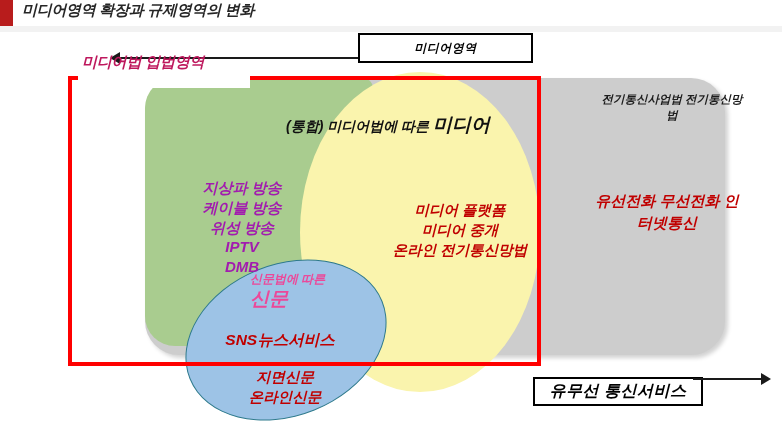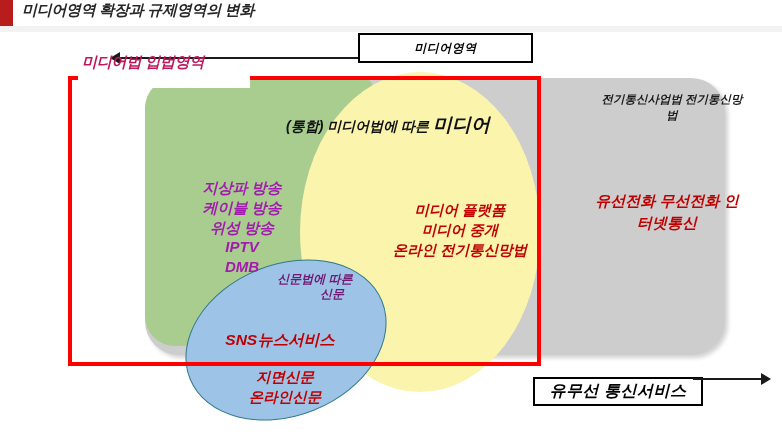--- a/index.html
+++ b/index.html
@@ -164,30 +164,29 @@
     width: 200px;
     text-align: center;
     font-size: 14.5px;
     font-weight: bold;
     color: #C00000;
     line-height: 1.38;
   }
   .blue-heading {
     left: 250px; top: 272px;
     width: 130px;
-    text-align: center;
+    text-align: left;
     font-size: 12px;
     font-weight: bold;
-    color: #701a75;
+    color: #ec4899;
     line-height: 1.28;
   }
   .blue-heading .big {
-    font-size: 12px;
-    font-weight: bold;
-    margin-left: 34px;
+    font-size: 19px;
+    font-weight: bold;
   }
   .blue-sns {
     left: 195px; top: 330px;
     width: 170px;
     text-align: center;
     font-size: 15.5px;
     font-weight: bold;
     color: #C00000;
   }
   .blue-items {

